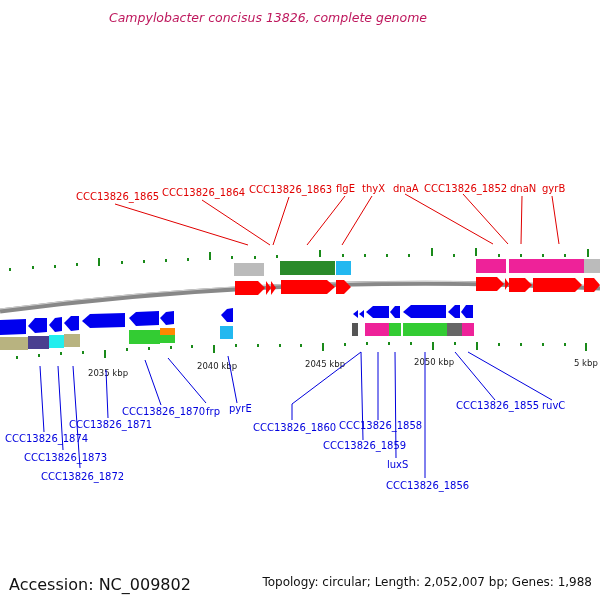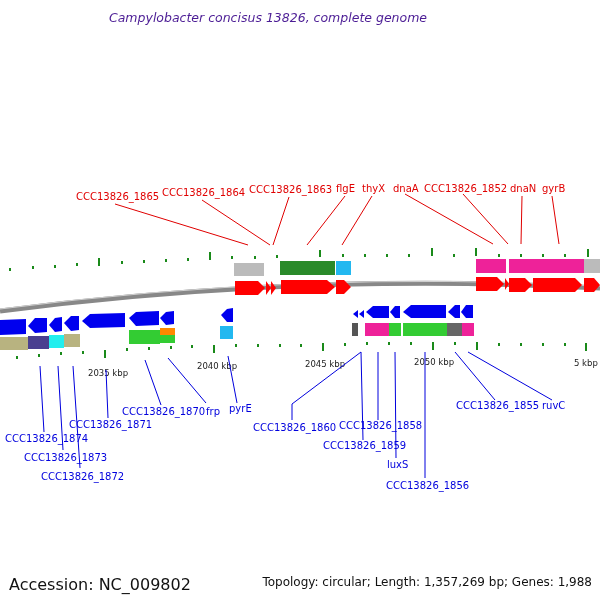--- a/index.html
+++ b/index.html
@@ -1,19 +1,19 @@
 <!DOCTYPE html>
 <html><head>
 <meta charset="utf-8">
 <style>
   html, body { margin: 0; padding: 0; background: #ffffff; }
   body { width: 600px; height: 600px; position: relative; overflow: hidden;
          font-family: "DejaVu Sans", sans-serif; }
   #title { position: absolute; top: 10px; left: 0; width: 536px; text-align: center;
-           font-size: 12.5px; font-style: italic; color: #4c1d95; }
+           font-size: 12.5px; font-style: italic; color: #be185d; }
   #footer-left { position: absolute; top: 575px; left: 9px; font-size: 16px; color: #111; }
   #footer-right { position: absolute; top: 575px; right: 8px; font-size: 12px; color: #111; }
   svg#map { position: absolute; top: 0; left: 0; }
   .lbl-fwd { fill: #e00000; font-size: 10px; font-family: "DejaVu Sans", sans-serif; }
   .lbl-rev { fill: #0000dd; font-size: 10px; font-family: "DejaVu Sans", sans-serif; }
   .kbp { fill: #222; font-size: 8.5px; font-family: "DejaVu Sans", sans-serif; }
 </style>
 </head>
 <body>
 
@@ -203,13 +203,13 @@
   <text class="lbl-rev" x="253" y="431">CCC13826_1860</text>
   <text class="lbl-rev" x="323" y="449">CCC13826_1859</text>
   <text class="lbl-rev" x="339" y="429">CCC13826_1858</text>
   <text class="lbl-rev" x="387" y="468">luxS</text>
   <text class="lbl-rev" x="386" y="489">CCC13826_1856</text>
   <text class="lbl-rev" x="456" y="409">CCC13826_1855</text>
   <text class="lbl-rev" x="542" y="409">ruvC</text>
 </svg>
 
 <div id="footer-left">Accession: NC_009802</div>
-<div id="footer-right">Topology: circular; Length: 1,357,269 bp; Genes: 1,988</div>
+<div id="footer-right">Topology: circular; Length: 2,052,007 bp; Genes: 1,988</div>
 
 </body></html>

